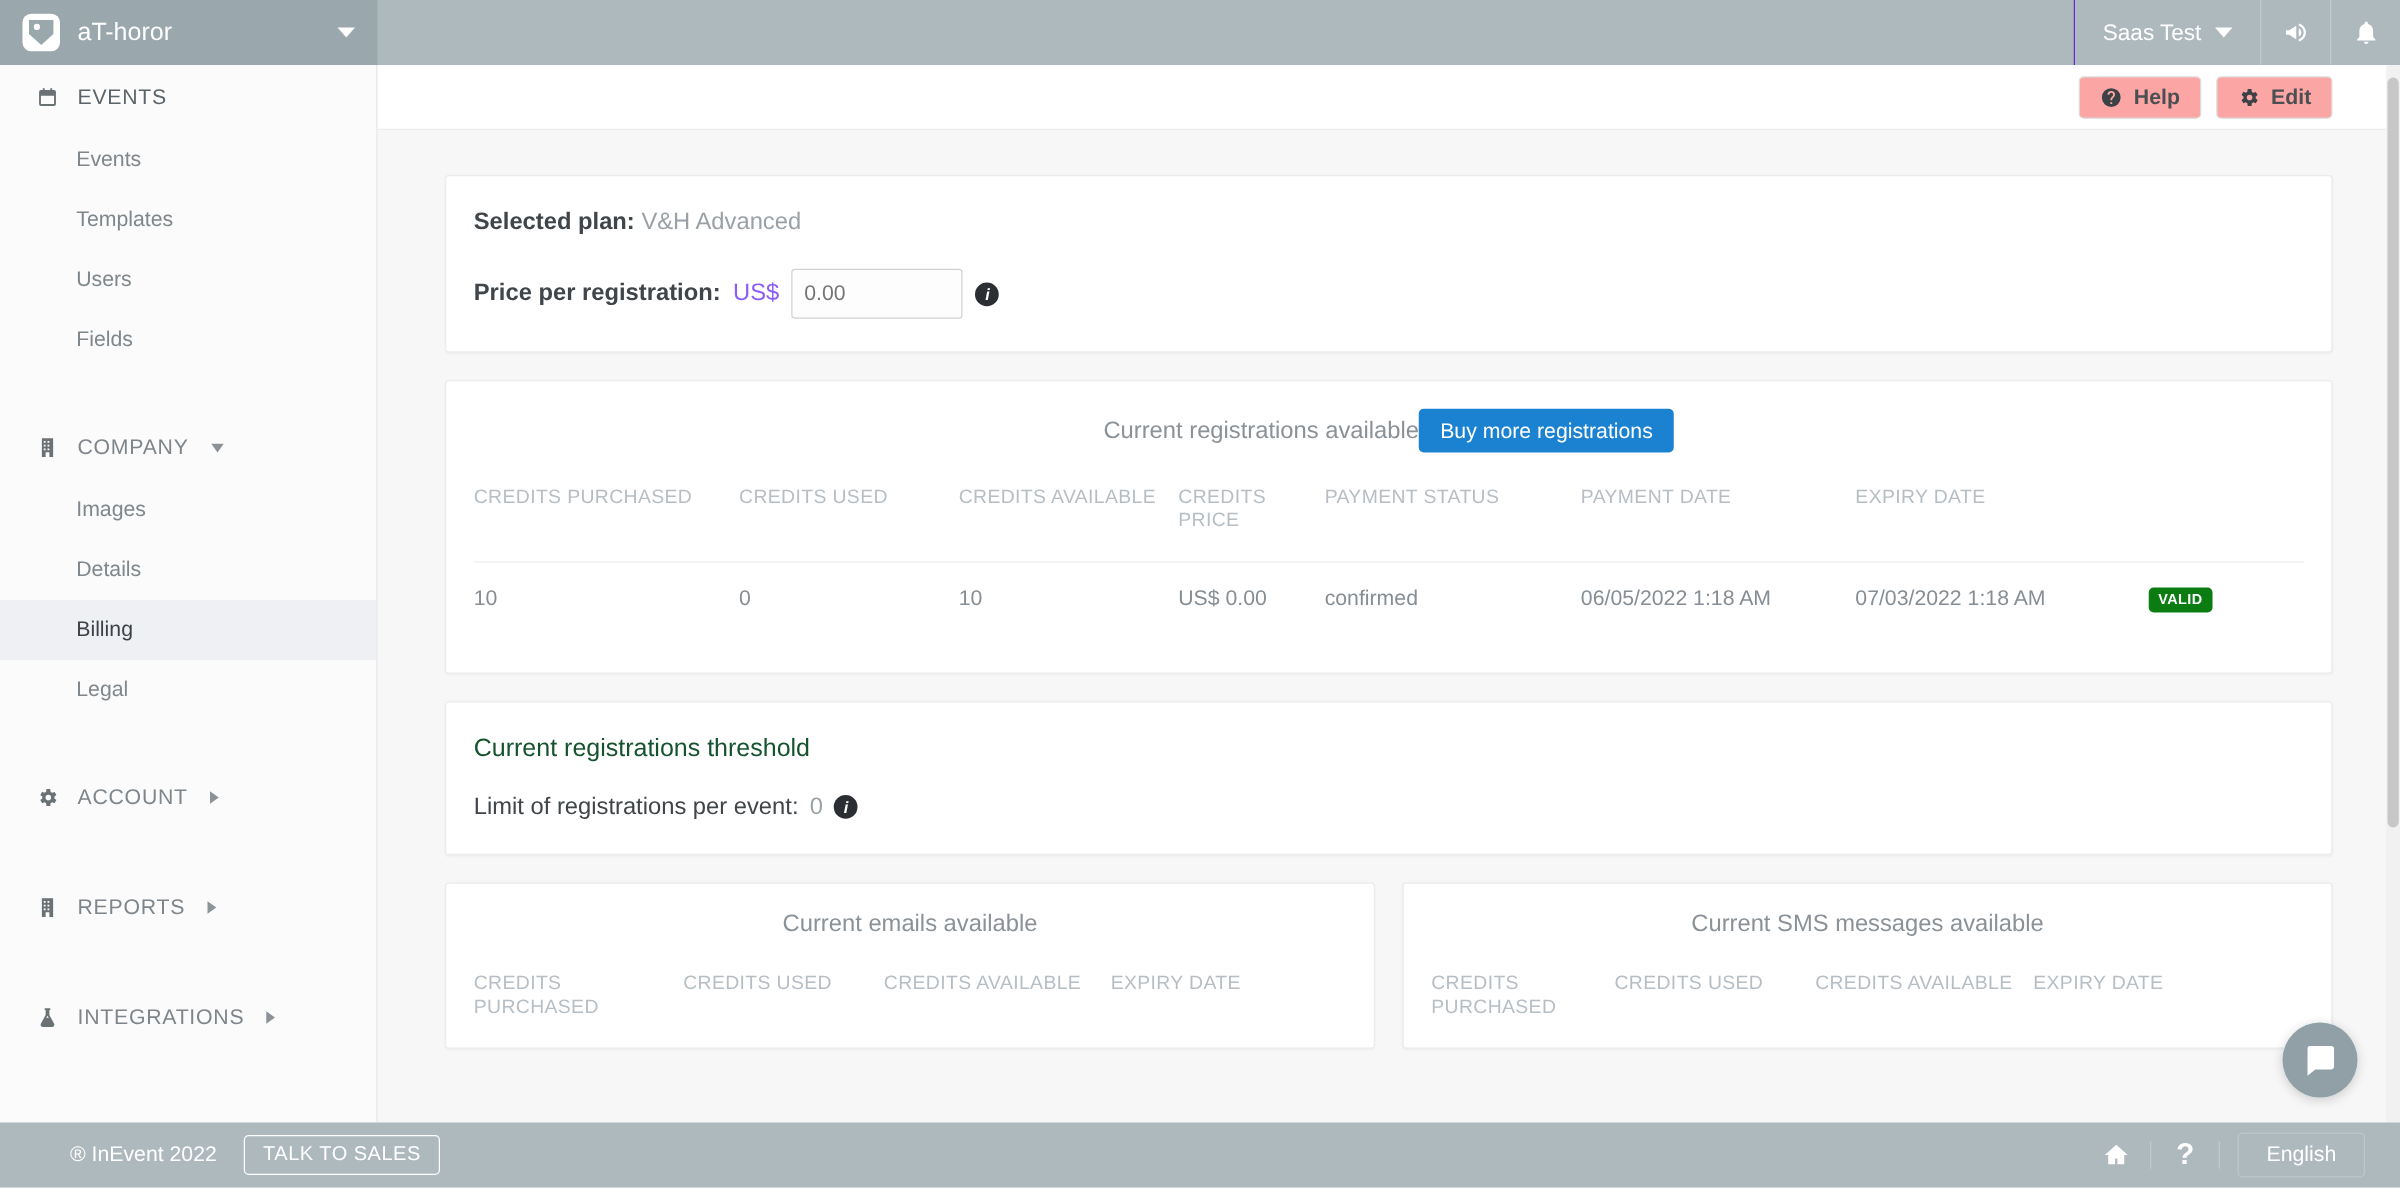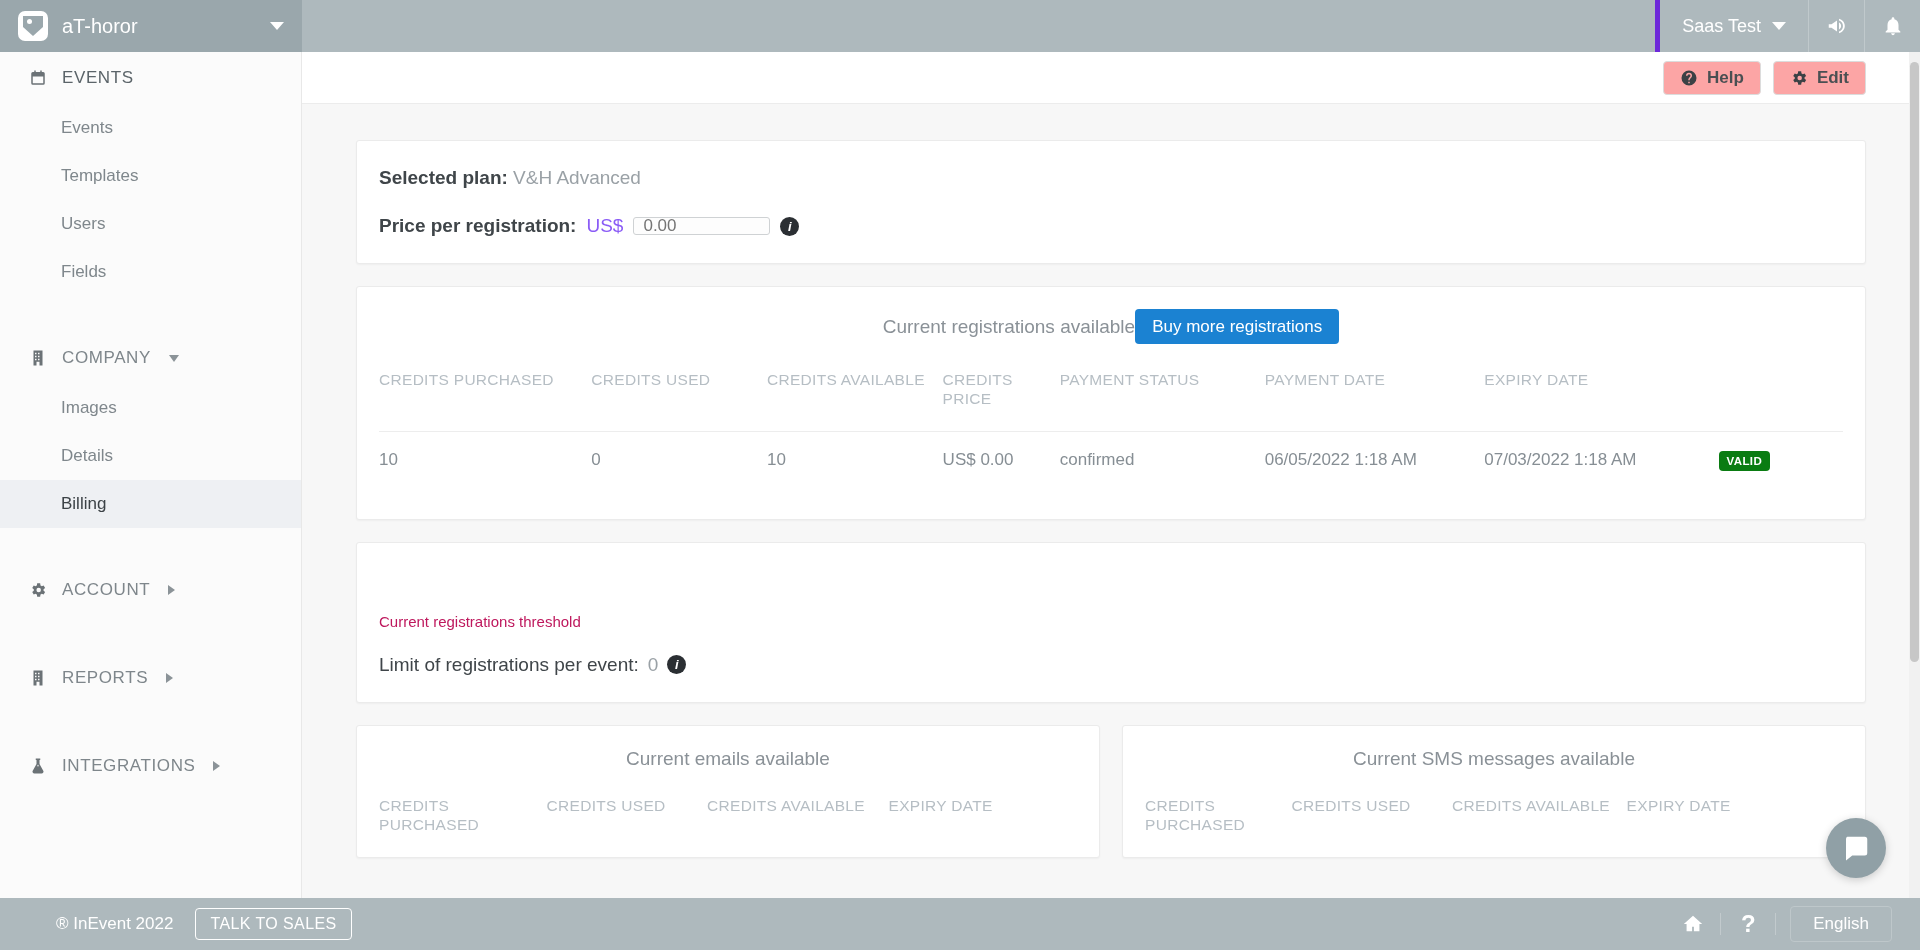--- a/index.html
+++ b/index.html
@@ -39,21 +39,21 @@
     white-space: nowrap; overflow: hidden;
   }
   .chev-d {
     width: 0; height: 0; border-left: 7px solid transparent;
     border-right: 7px solid transparent; border-top: 8px solid #ffffff;
   }
   .topbar-right { margin-left: auto; display: flex; align-items: center; height: 52px; }
   .tb-user {
     display: flex; align-items: center; gap: 11px; padding: 0 22px;
     color: #ffffff; font-size: 18px; height: 52px; cursor: pointer;
-    border-left: 5px solid #6d28d9;
+    border-left: 1px solid #6d28d9;
   }
   .tb-icon {
     width: 56px; height: 52px; display: flex; align-items: center;
     justify-content: center; border-left: 1px solid #c0c9cc; cursor: pointer;
   }
   .tb-icon svg { width: 22px; height: 22px; fill: #ffffff; }
 
   
   .sidebar {
     position: absolute; top: 52px; left: 0; width: 302px; height: 846px;
@@ -115,21 +115,21 @@
   .card-pad { padding: 26px 22px 26px 22px; }
 
   .plan-row { font-size: 19px; color: #3f4549; margin-bottom: 26px; }
   .plan-row .lbl { font-weight: bold; }
   .plan-row .val { color: #9aa1a6; }
 
   .price-row { display: flex; align-items: center; gap: 10px; font-size: 19px; color: #3f4549; }
   .price-row .lbl { font-weight: bold; }
   .price-row .cur { color: #8b5cf6; }
   .price-input {
-    width: 137px; height: 18px; border: 1px solid #cfd2d4; border-radius: 3px;
+    width: 137px; height: 40px; border: 1px solid #cfd2d4; border-radius: 3px;
     background: #fdfdfd; font-size: 17px; color: #9aa1a6;
     padding: 0 9px; font-family: "Liberation Sans", sans-serif;
   }
   .info-dot {
     width: 19px; height: 19px; border-radius: 50%; background: #2b2f33;
     color: #ffffff; font-size: 13px; font-weight: bold;
     display: inline-flex; align-items: center; justify-content: center;
     font-style: italic; cursor: pointer; flex: 0 0 auto;
   }
 
@@ -155,21 +155,21 @@
     border-top: 1px solid #ededed; vertical-align: middle;
   }
   .tbl-wrap { padding: 0 22px 30px 22px; }
   .tbl-wrap.sub { padding-bottom: 0; }
   .badge-valid {
     display: inline-block; background: #0a7c12; color: #ffffff;
     font-size: 11.5px; font-weight: bold; letter-spacing: .4px;
     padding: 4px 8px; border-radius: 4px;
   }
 
-  .threshold-title { font-size: 15px; color: #be185d; margin-bottom: 24px; margin-top: 44px; }
+  .threshold-title { font-size: 20px; color: #14532d; margin-bottom: 24px; }
   .threshold-row { display: flex; align-items: center; gap: 9px; font-size: 19px; color: #3f4549; }
   .threshold-row .num { color: #9aa1a6; }
 
   .two-col { display: flex; gap: 22px; }
   .two-col .card { flex: 1 1 0; margin-bottom: 0; }
 
   
   .scrollbar {
     position: absolute; right: 0; top: 52px; width: 11px; height: 846px;
     background: #f1f1f1; z-index: 25;
@@ -265,20 +265,21 @@
       <svg viewBox="0 0 24 24">
           <path d="M6 2h12v20H6V2zm2 3v2h2V5H8zm4 0v2h2V5h-2zM8 9v2h2V9H8zm4 0v2h2V9h-2zm-4 4v2h2v-2H8zm4 0v2h2v-2h-2zm-2 4v5h4v-5h-4z"></path>
         </svg>
     </span>
     <span class="nav-group-title">COMPANY</span>
     <span class="arrow-d"></span>
   </div>
   <div class="nav-item">Images</div>
   <div class="nav-item">Details</div>
   <div class="nav-item active">Billing</div>
+  <div class="nav-item">Legal</div>
 
   <div class="nav-spacer"></div>
 
   <div class="nav-group-head">
     <span class="ic">
       <svg viewBox="0 0 24 24">
           <path d="M19.4 13a7.8 7.8 0 0 0 0-2l2.1-1.6-2-3.4-2.5 1a7.6 7.6 0 0 0-1.7-1L14.9 3h-4l-.4 2.9c-.6.3-1.2.6-1.7 1l-2.5-1-2 3.4L6.4 11a7.8 7.8 0 0 0 0 2l-2.1 1.6 2 3.4 2.5-1c.5.4 1.1.8 1.7 1l.4 3h4l.4-3c.6-.2 1.2-.6 1.7-1l2.5 1 2-3.4L19.4 13zM12.9 15a3 3 0 1 1 0-6 3 3 0 0 1 0 6z"></path>
         </svg>
     </span>
     <span class="nav-group-title">ACCOUNT</span>

